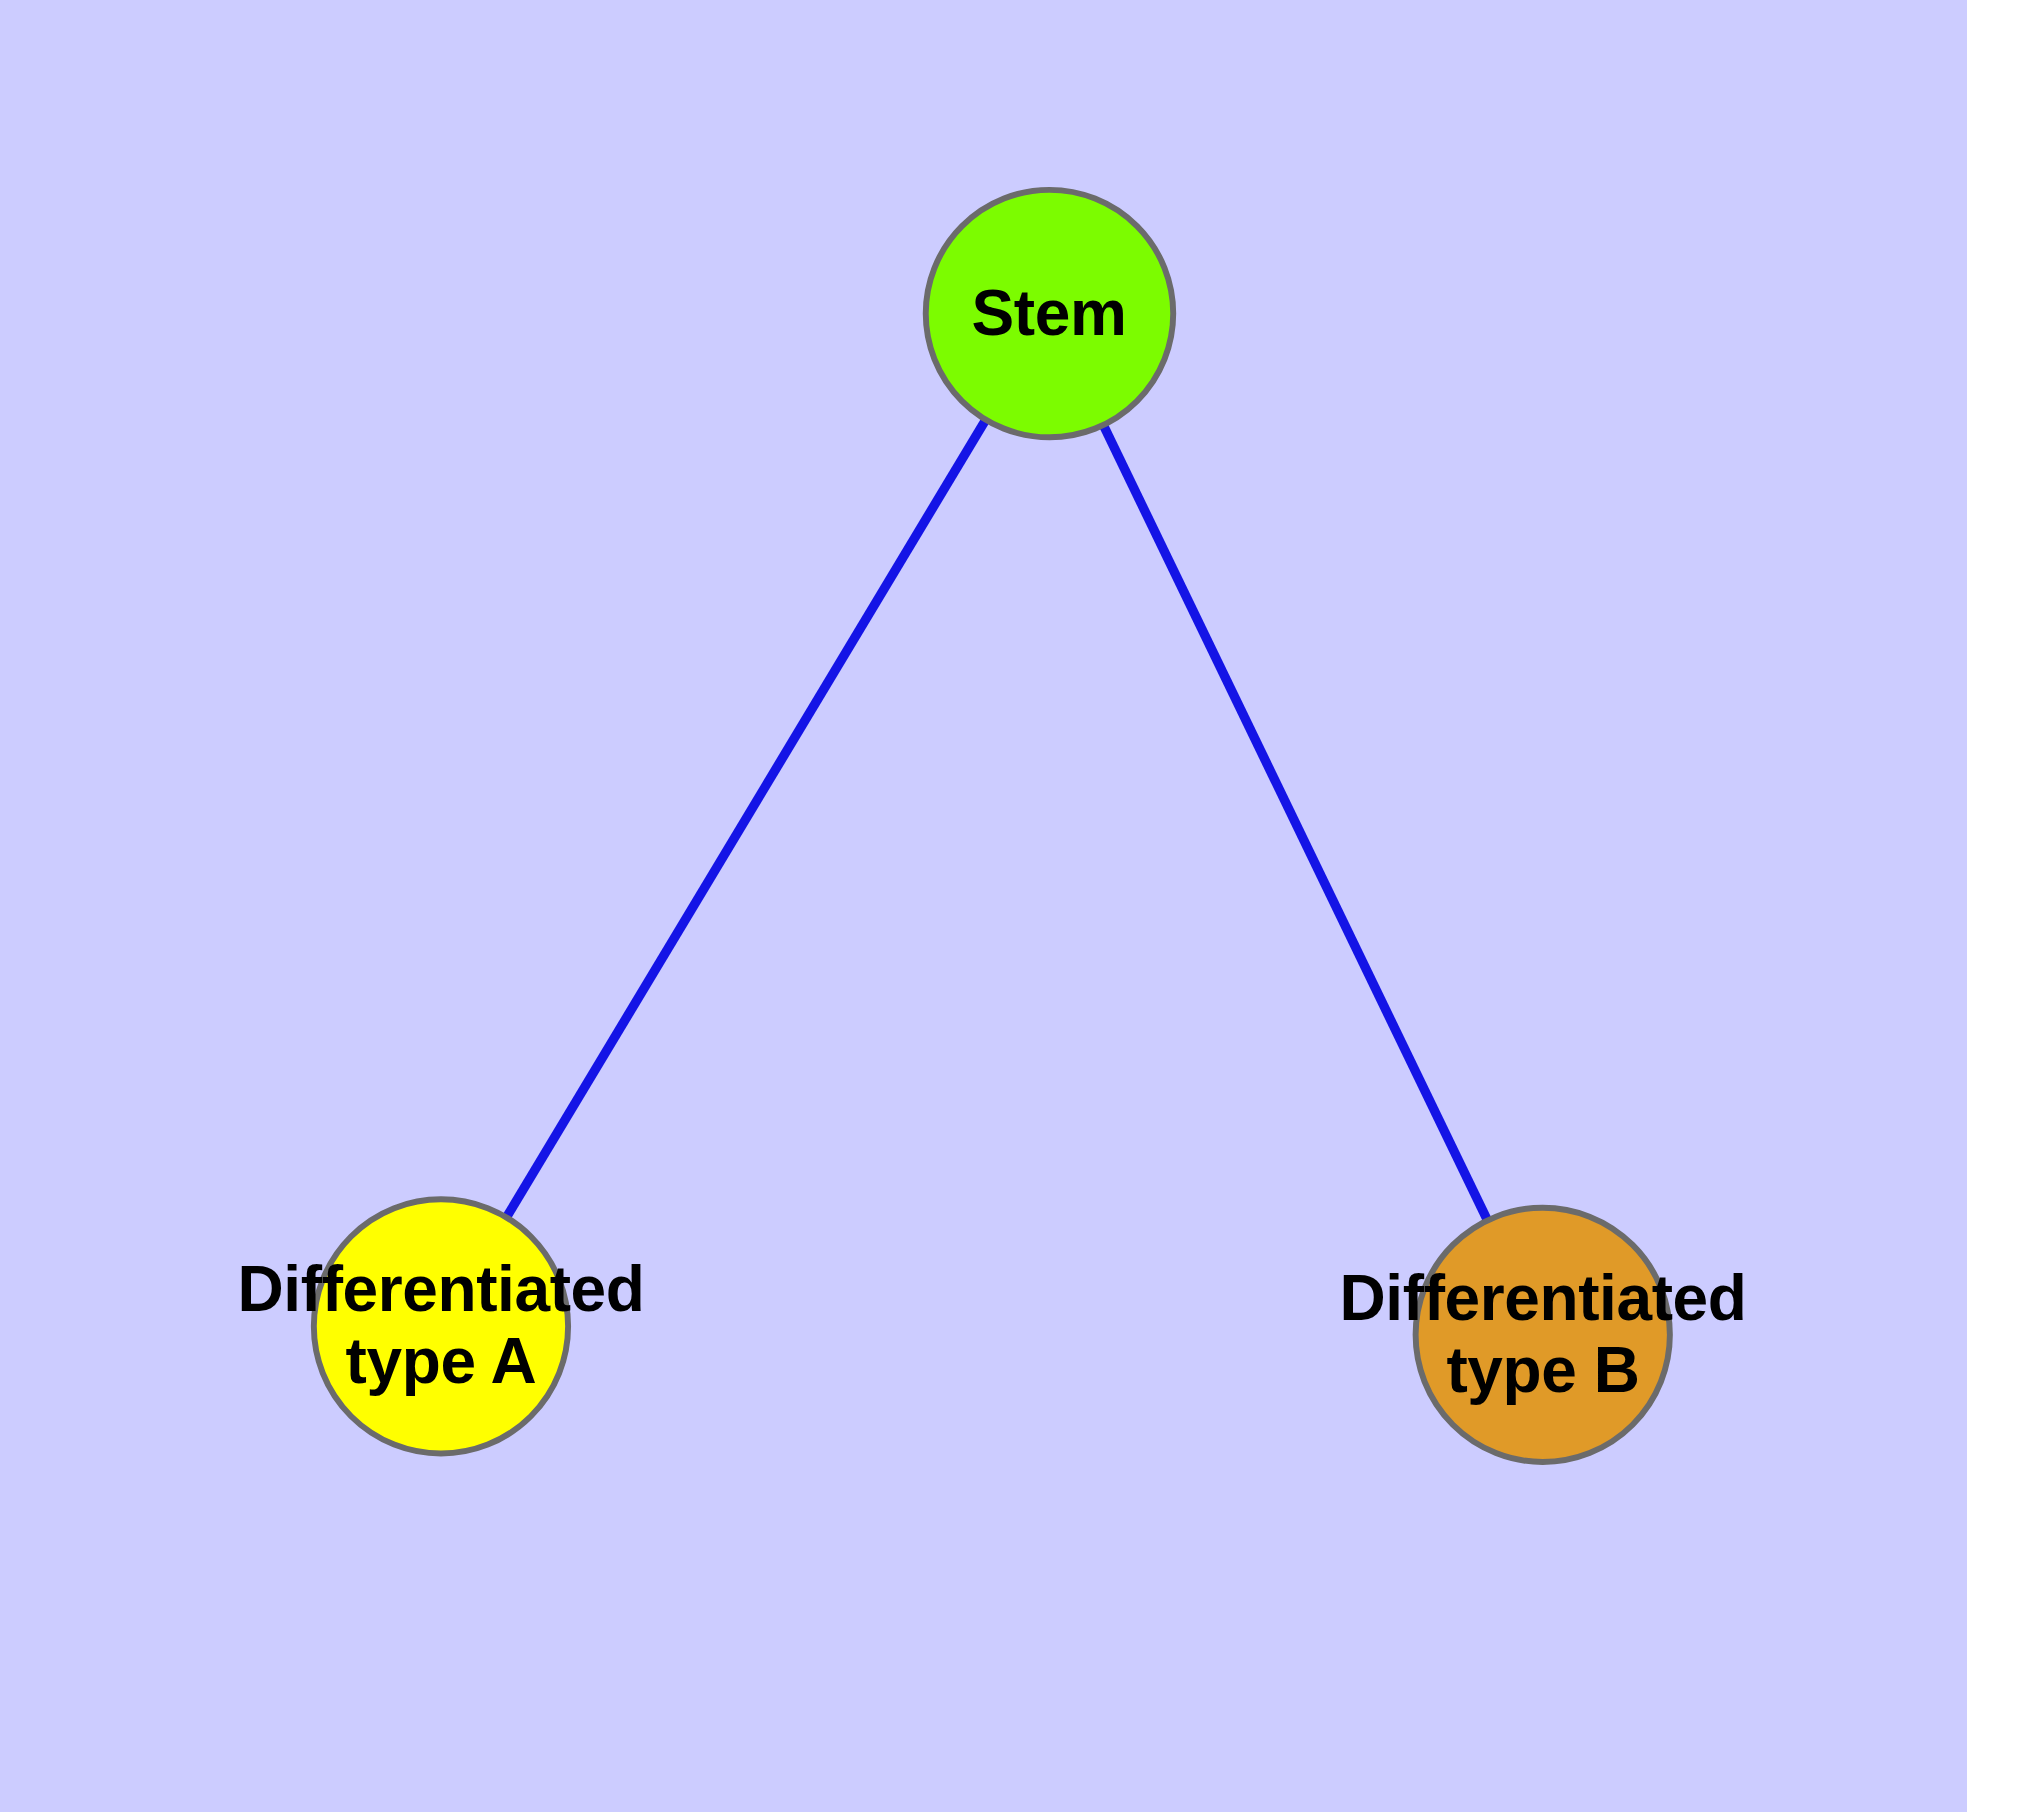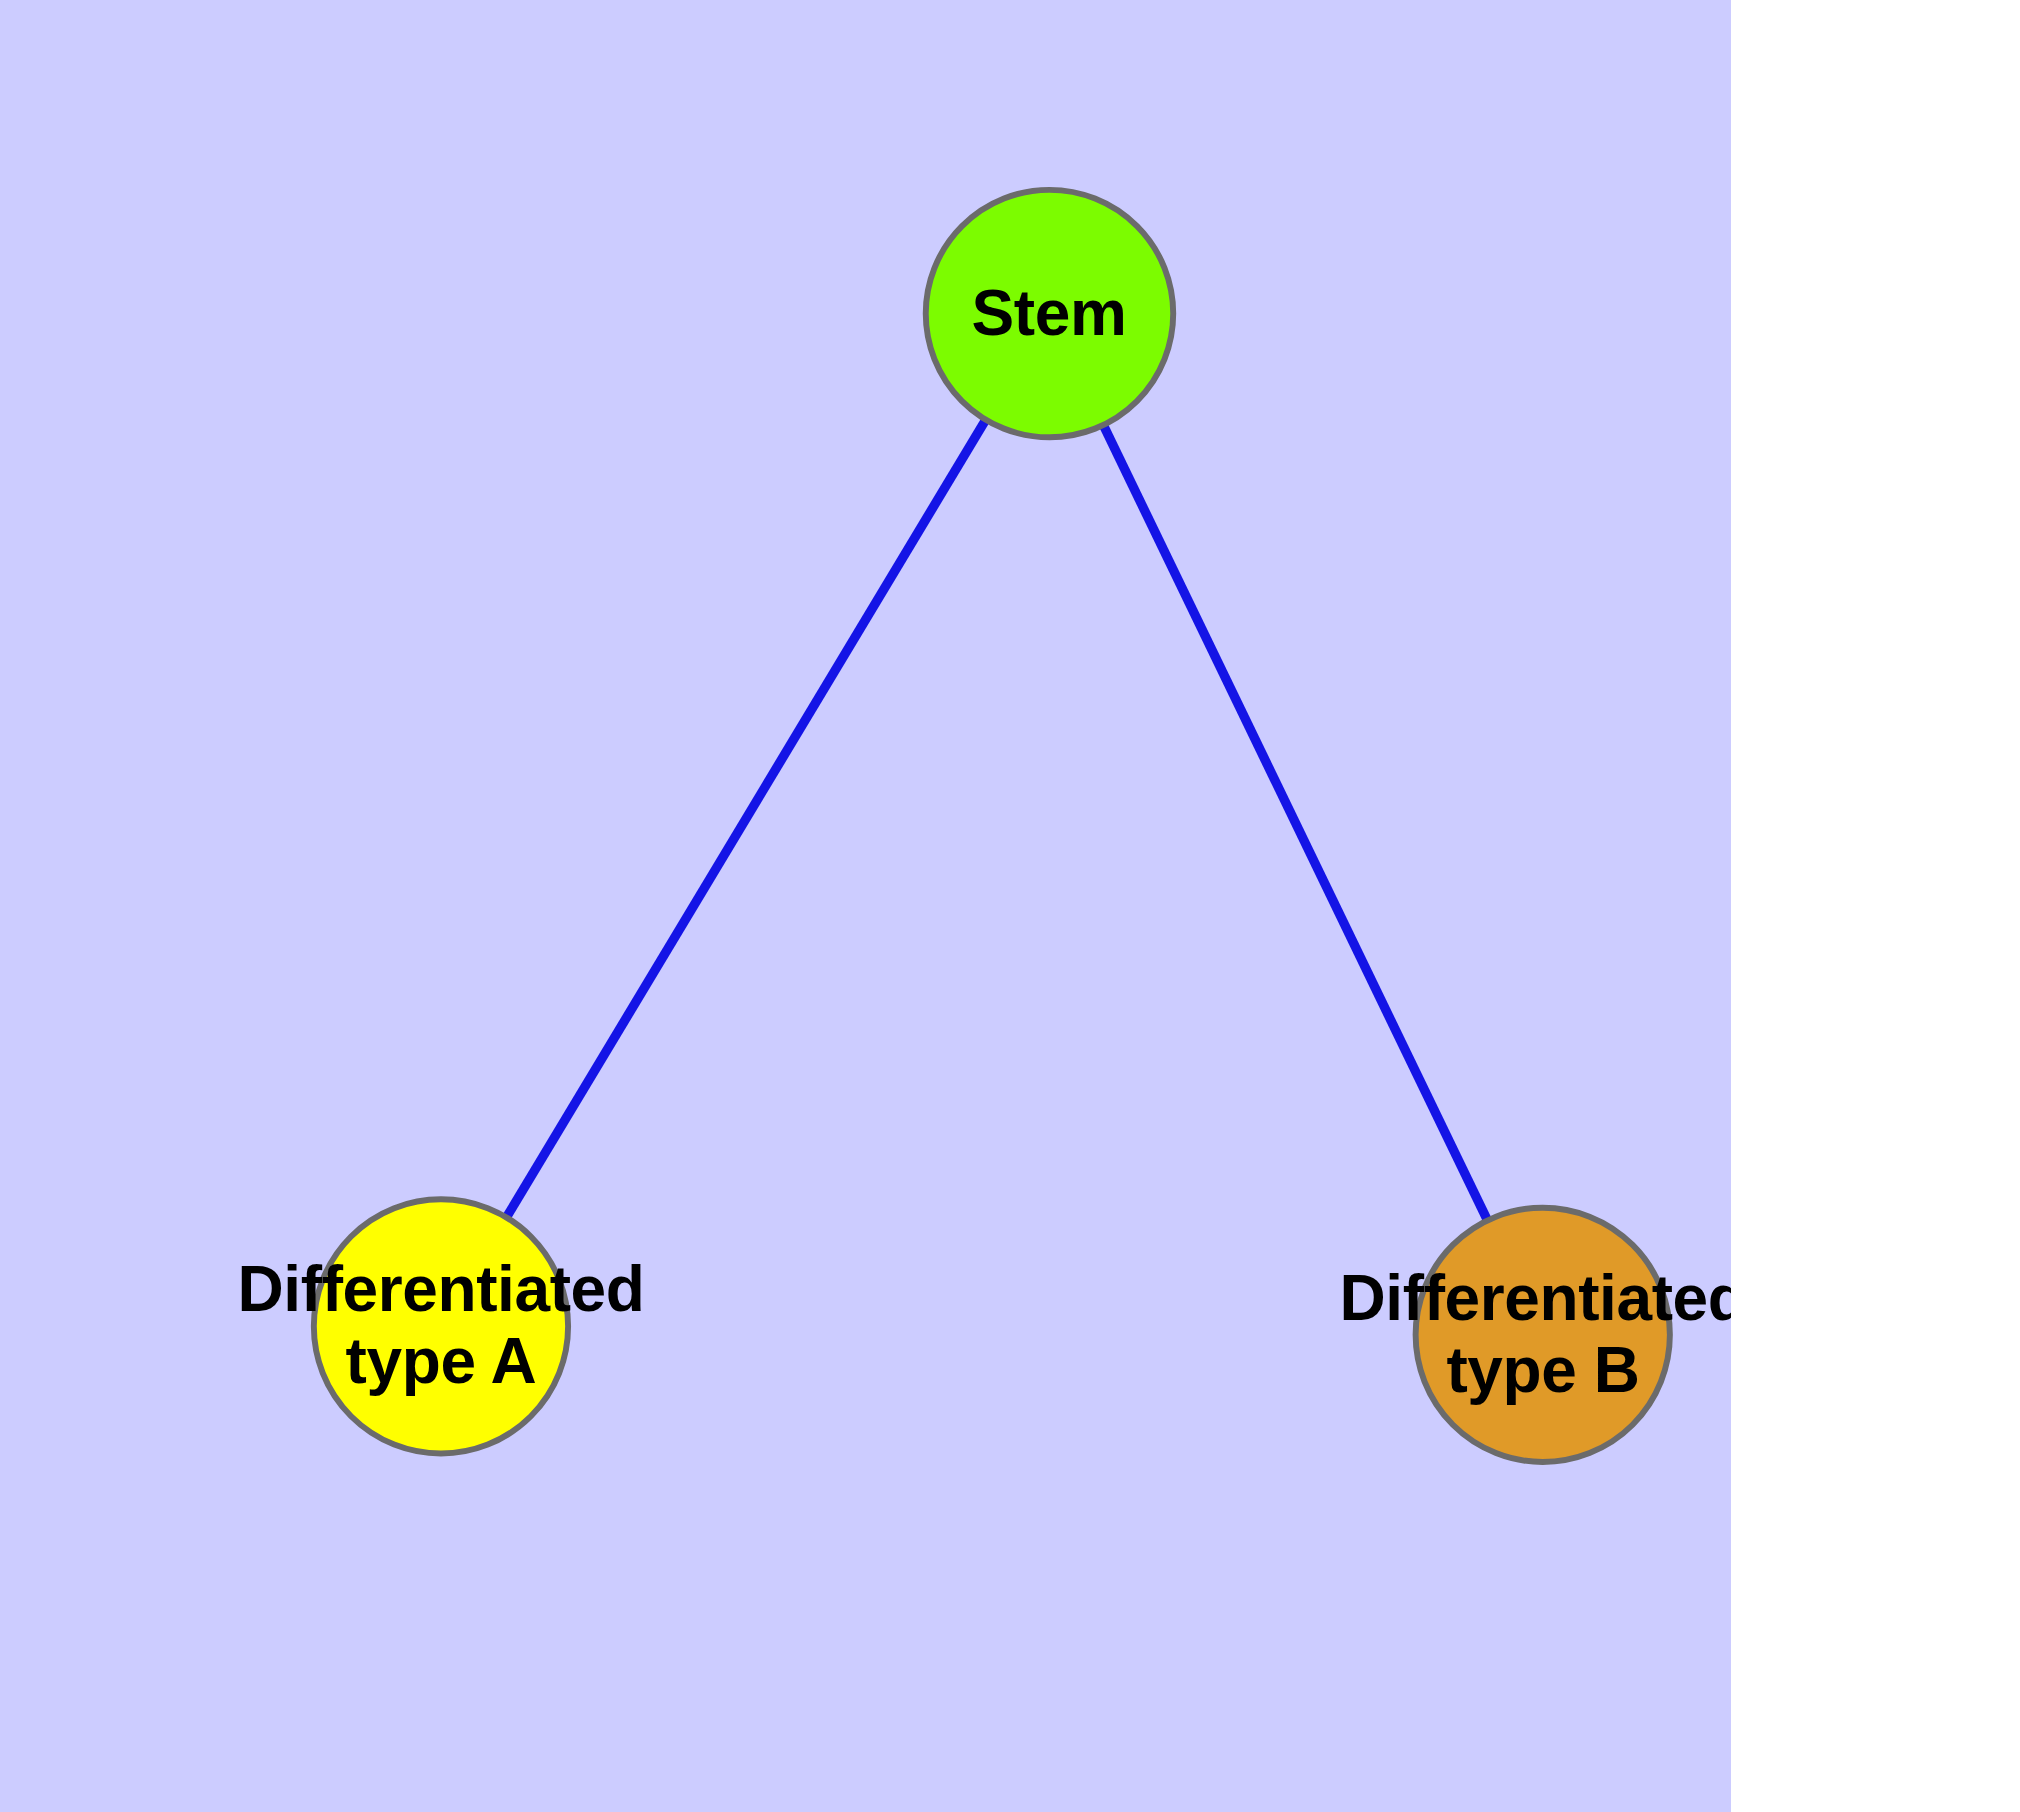--- a/index.html
+++ b/index.html
@@ -40,21 +40,21 @@
     white-space: pre;
     letter-spacing: -0.4px;
     transform: translate(-50%, -50%);
     pointer-events: none;
     -webkit-font-smoothing: antialiased;
   }
 </style>
 </head>
 <body>
 
-<div id="canvas" style="width: 1731px; height: 1812px;">
+<div id="canvas" style="width: 1967px; height: 1812px;">
 
   <div id="bg-rect" style="width: 2021px; height: 1812px; background: rgb(204, 204, 255);"></div>
 
   <svg id="graph-svg" viewBox="0 0 2384 2138" xmlns="http://www.w3.org/2000/svg">
     <g>
       <line id="edge-0" x1="1161.7765832273637" y1="496.86209337507006" x2="598.2835091178426" y2="1434.7092013985766" stroke="#1414e6" stroke-width="11" stroke-linecap="butt"></line>
       <line id="edge-1" x1="1302.3676037043385" y1="503.2696949548592" x2="1753.8927313306792" y2="1438.1284213977121" stroke="#1414e6" stroke-width="11" stroke-linecap="butt"></line>
     </g>
     <g>
       <circle id="node-0" cx="1238" cy="370" r="146" fill="#7cfc00" stroke="#6b6b6b" stroke-width="7"></circle>

